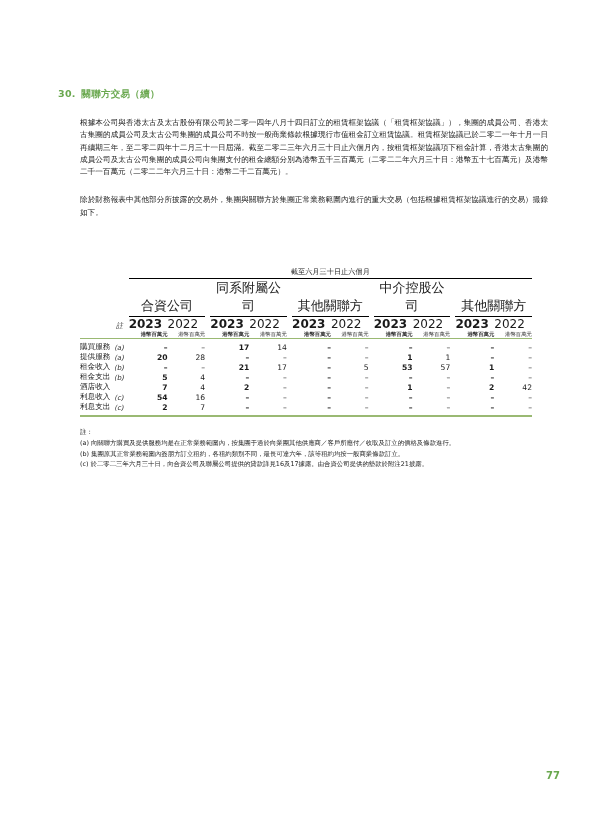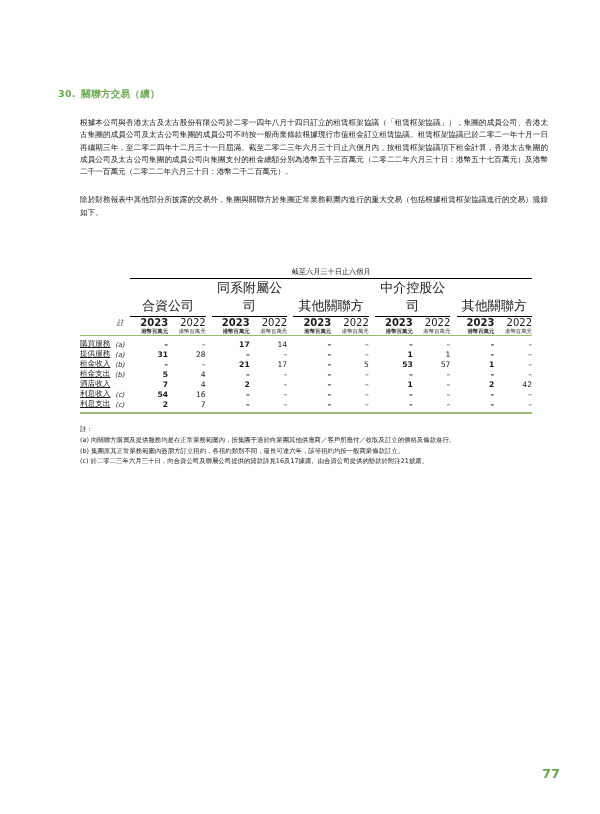--- a/index.html
+++ b/index.html
@@ -59,21 +59,20 @@
   }
   table.fin td, table.fin th {
     padding: 0;
     vertical-align: bottom;
   }
   .rowlabel {
     font-size: 7.6px;
     text-align: left;
     padding: 3.5px 0;
     white-space: nowrap;
-    text-decoration: underline;
   }
   .notecol {
     font-size: 7px;
     text-align: center;
     width: 26px;
     font-style: italic;
     color: #333;
   }
   .num-cell {
     text-align: right;
@@ -88,22 +87,21 @@
     font-size: 13px;
     padding-bottom: 2px;
     color: #1a1a1a;
   }
   .span-top {
     text-align: center;
     font-size: 7.2px;
     padding-bottom: 2px;
   }
   .yr {
-    text-align: right;
-    font-size: 10px;
+    font-size: 12px;
     font-weight: bold;
     padding-bottom: 0.5px;
   }
   .yr.reg { font-weight: normal; }
   .unit {
     text-align: right;
     font-size: 5.4px;
     color: #333;
     padding-bottom: 3px;
     white-space: nowrap;
@@ -120,21 +118,21 @@
     font-size: 6.4px;
     line-height: 1.6;
     color: #1a1a1a;
   }
   .notes .nttl { margin-bottom: 1px; }
   
   .pageno {
     position: absolute;
     right: 40px;
     bottom: 33px;
-    font-size: 13px;
+    font-size: 10px;
     font-weight: bold;
     color: #6aa84f;
   }
 </style>
 </head>
 <body>
 
 <div class="page">
 
   <div class="content">
@@ -246,21 +244,21 @@
           <td class="num-cell b">–</td>
           <td class="num-cell">–</td>
           <td class="gap"></td>
           <td class="num-cell b">–</td>
           <td class="num-cell">–</td>
         </tr>
 
         <tr>
           <td class="rowlabel">提供服務</td>
           <td class="notecol">(a)</td>
-          <td class="num-cell b">31</td>
+          <td class="num-cell b">20</td>
           <td class="num-cell">28</td>
           <td class="gap"></td>
           <td class="num-cell b">–</td>
           <td class="num-cell">–</td>
           <td class="gap"></td>
           <td class="num-cell b">–</td>
           <td class="num-cell">–</td>
           <td class="gap"></td>
           <td class="num-cell b">1</td>
           <td class="num-cell">1</td>

